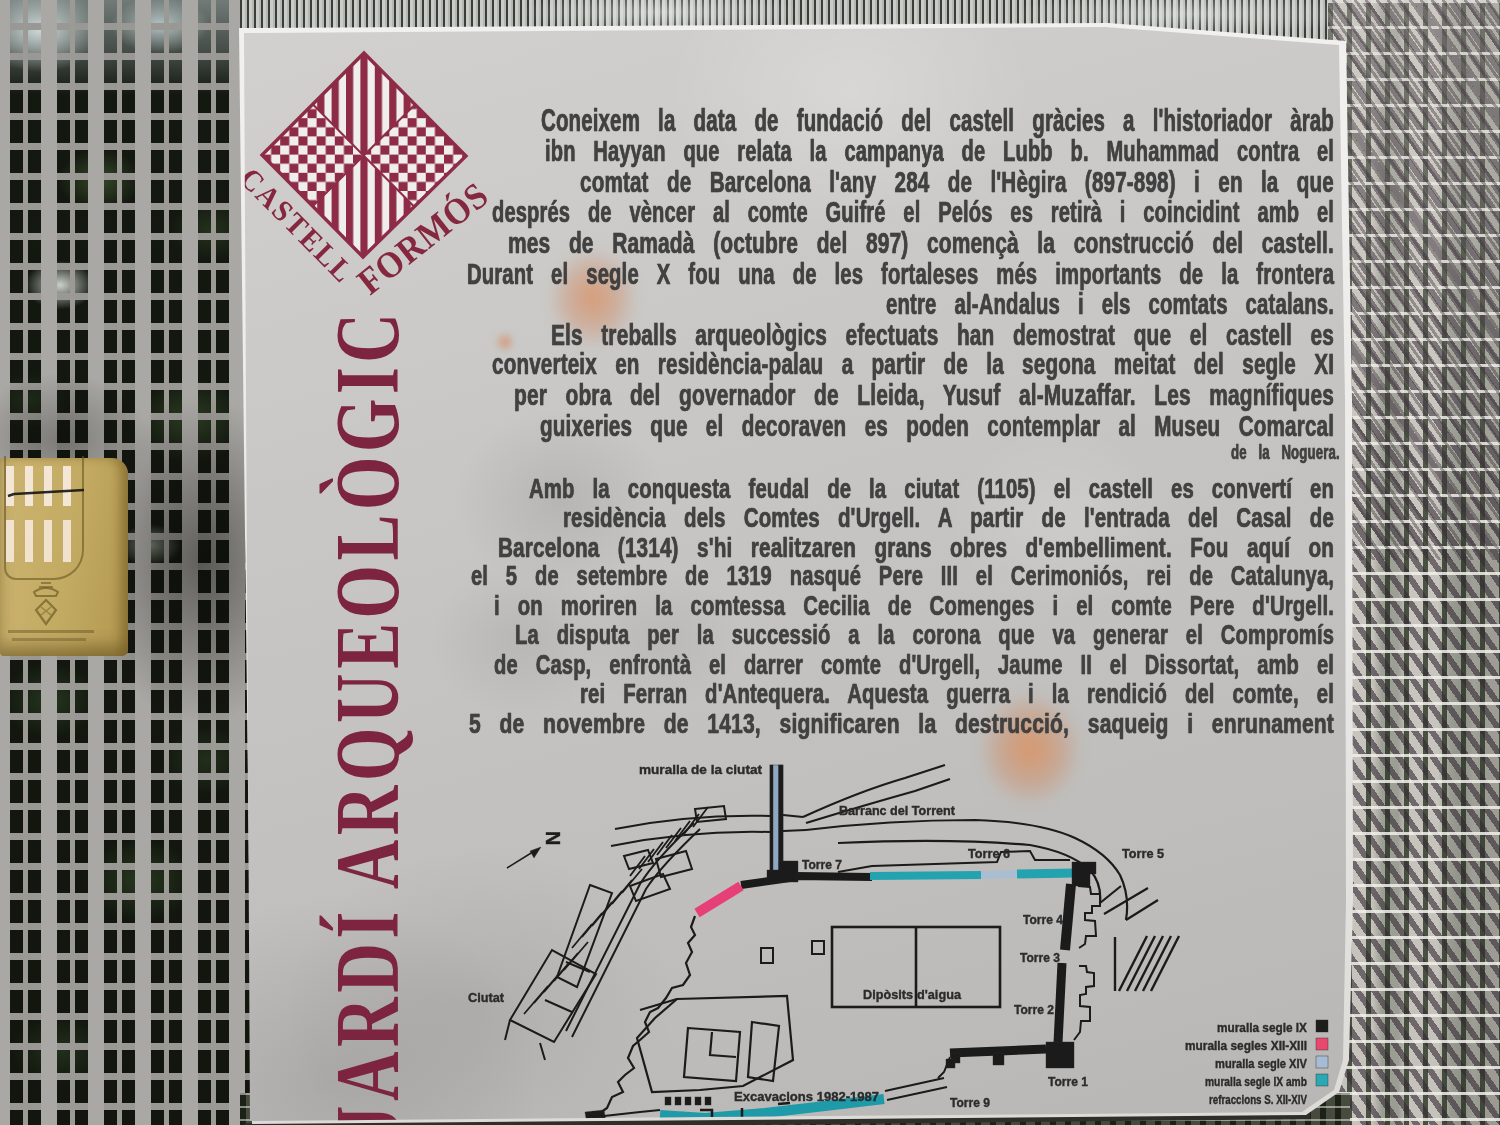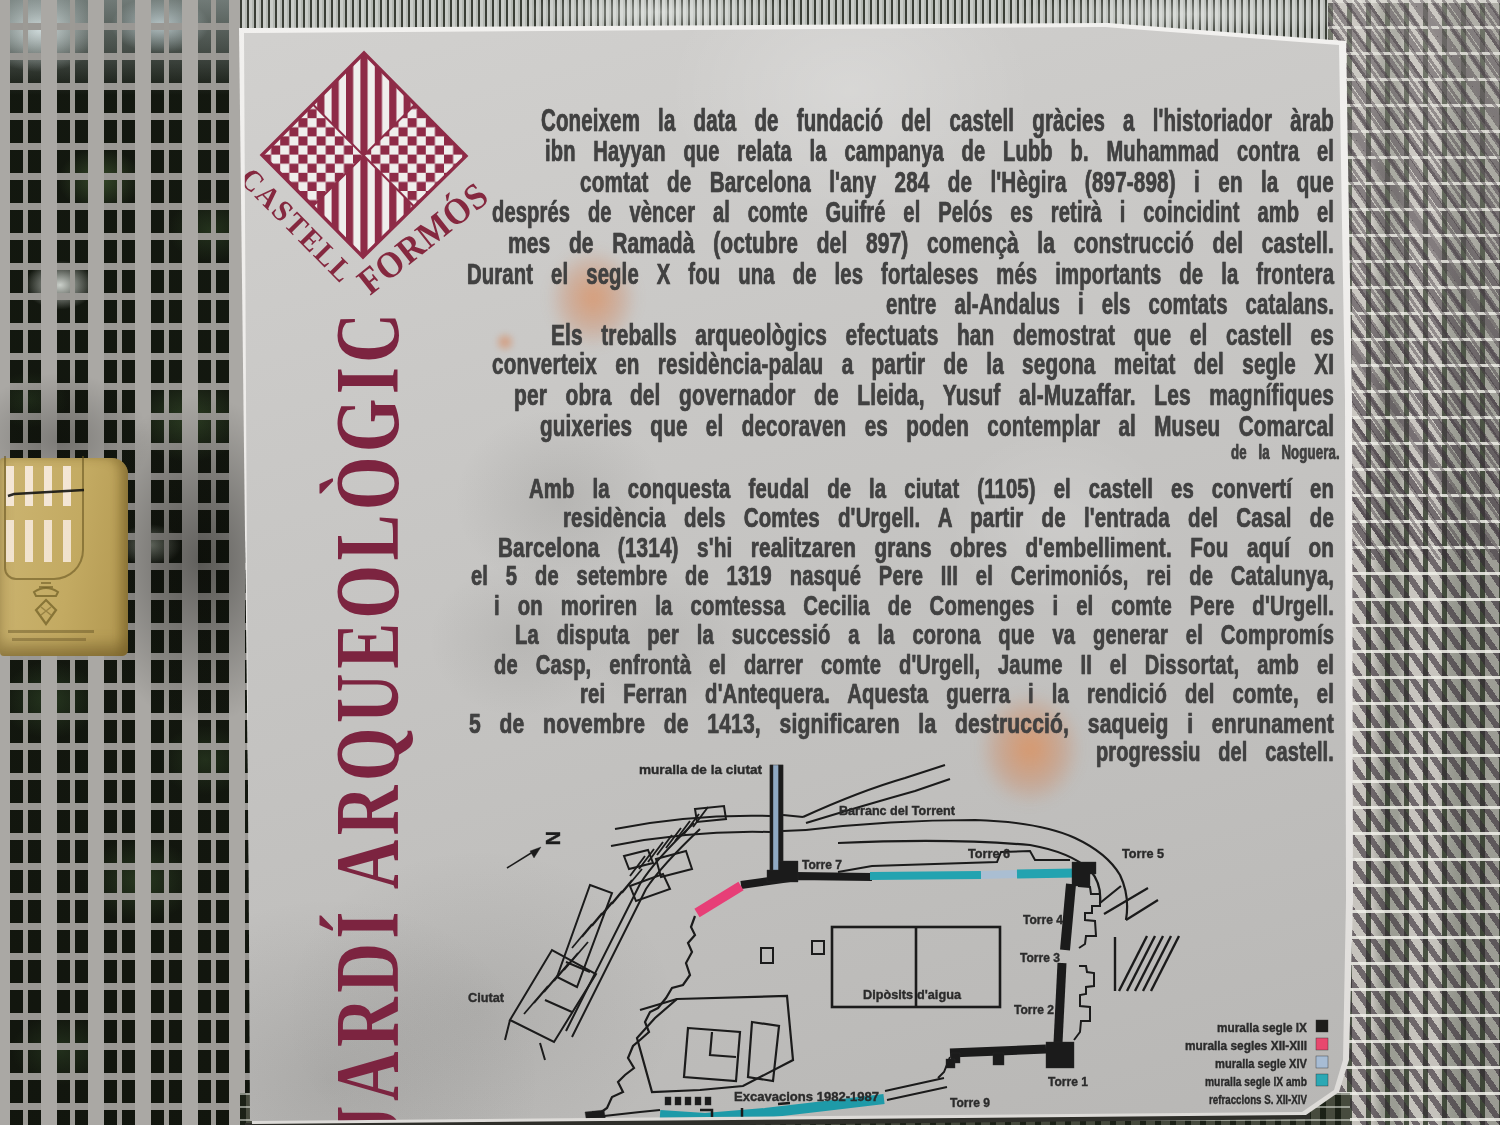--- a/index.html
+++ b/index.html
@@ -183,21 +183,20 @@
 <div class="bl" style="left:494px;top:591.7px;font-size:27.83px;"><span style="transform:scaleX(0.7292);">i on moriren la comtessa Cecilia de Comenges i el comte Pere d'Urgell.</span></div>
 
 <div class="bl" style="left:515px;top:621.2px;font-size:27.67px;"><span style="transform:scaleX(0.7286);">La disputa per la successió a la corona que va generar el Compromís</span></div>
 
 <div class="bl" style="left:494px;top:650.8px;font-size:27.50px;"><span style="transform:scaleX(0.7335);">de Casp, enfrontà el darrer comte d'Urgell, Jaume II el Dissortat, amb el</span></div>
 
 <div class="bl" style="left:580px;top:680.3px;font-size:27.33px;"><span style="transform:scaleX(0.7418);">rei Ferran d'Antequera. Aquesta guerra i la rendició del comte, el</span></div>
 
 <div class="bl" style="left:469px;top:709.8px;font-size:27.17px;"><span style="transform:scaleX(0.7762);">5 de novembre de 1413, significaren la destrucció, saqueig i enrunament</span></div>
 
-<div class="bl" style="left:1096px;top:739.3px;font-size:27.00px;"><span style="transform:scaleX(0.7389);">progressiu del castell.</span></div>
 
 <svg class="abs" style="left:440px;top:742px;" width="905" height="383" viewBox="440 742 905 383" font-family="Liberation Sans, sans-serif" font-weight="bold" font-size="13.5px" fill="#2b2b2b" stroke="#2b2b2b" stroke-width="0.4">
 <g stroke="#1b1b1b" stroke-width="2" fill="none">
 
 <path d="M694,823 Q655,860 640,884 L566,1031"></path>
 <path d="M700,829 Q661,866 646,889 L572,1037"></path>
 
 <path d="M615,829 Q690,814 770,816"></path>
 <path d="M611,846 Q690,830 770,832"></path>
 <path d="M783,815 L803,817"></path>

